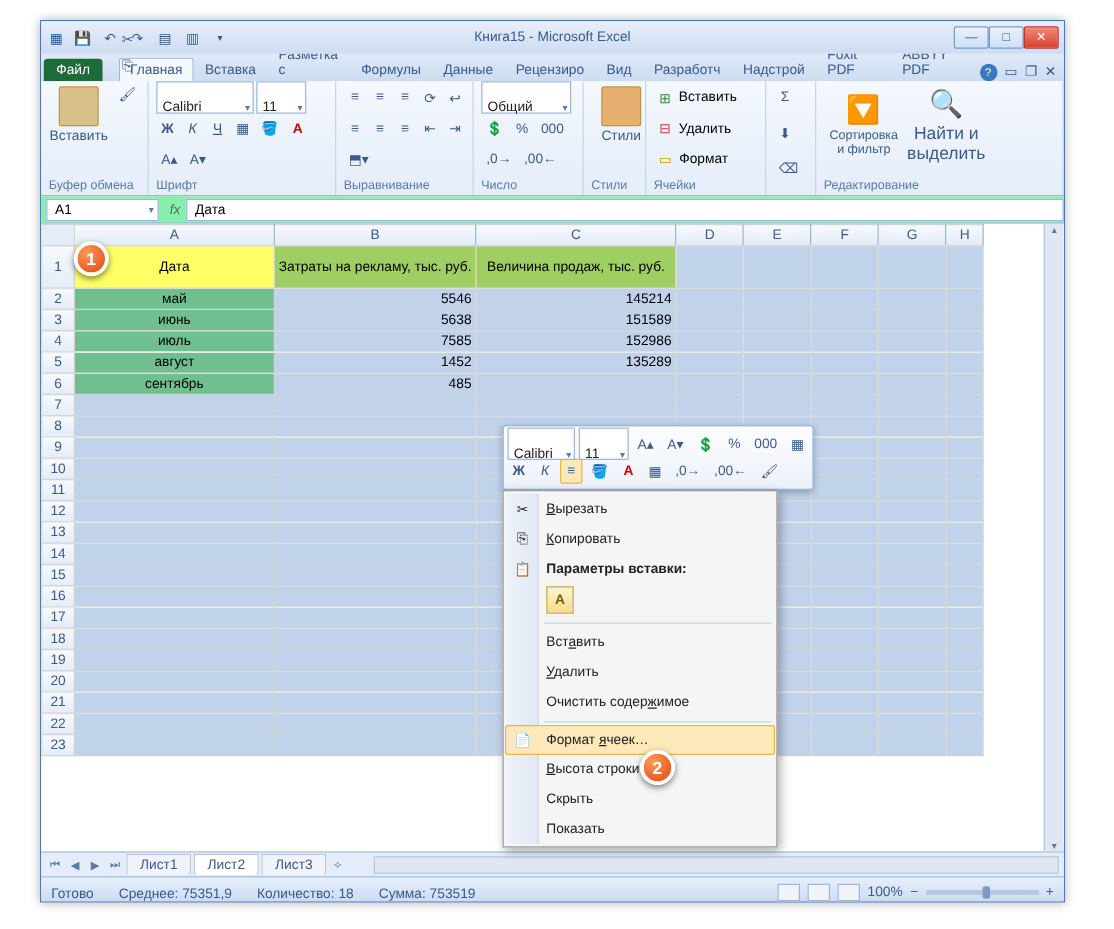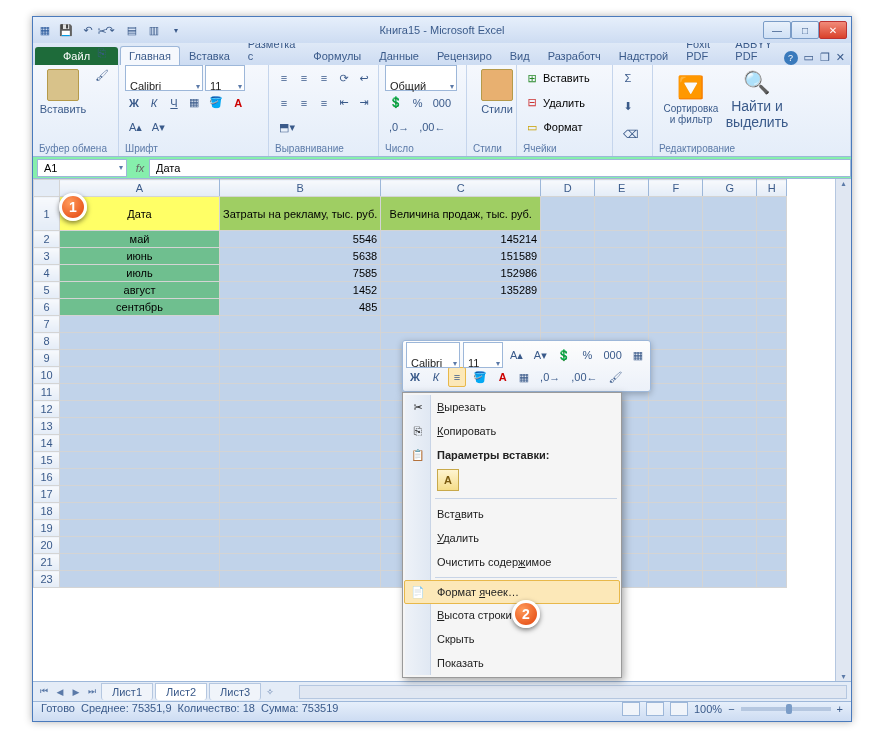--- a/index.html
+++ b/index.html
@@ -11,21 +11,21 @@
 .titlebar{height:26px;background:linear-gradient(#e6effb,#cddcf2);display:flex;align-items:center;padding:0 4px;position:relative}
 .tb-left{display:flex;gap:4px;align-items:center}
 .tb-ico{width:16px;height:16px;display:inline-flex;align-items:center;justify-content:center;color:#2b5a9c}
 .tb-title{position:absolute;left:0;right:0;text-align:center;color:#3a5a8a;pointer-events:none}
 .winbtns{margin-left:auto;display:flex;gap:0}
 .winbtn{width:28px;height:18px;border:1px solid #7a9cc7;background:linear-gradient(#e9f1fb,#cfe0f5);border-radius:2px;display:flex;align-items:center;justify-content:center;font-size:10px;color:#3a5a8a}
 .winbtn.close{background:linear-gradient(#f18b7a,#d9412b);color:#fff;border-color:#b33}
 
 
 .ribtabs{height:22px;background:linear-gradient(#dfe9f7,#cddcf2);display:flex;align-items:flex-end;padding-left:2px}
-.filetab{background:#1e6b3a;color:#fff;padding:3px 28px;border-radius:3px 3px 0 0;margin-right:2px}
+.filetab{background:#1e6b3a;color:#fff;padding:3px 10px;border-radius:3px 3px 0 0;margin-right:13px}
 .rtab{padding:3px 8px;color:#3a5a8a;border:1px solid transparent;border-bottom:none}
 .rtab.active{background:#f5f8fd;border-color:#9db7d9;border-radius:3px 3px 0 0;color:#3a5a8a}
 .help{margin-left:auto;display:flex;gap:6px;padding-right:6px;color:#3a5a8a}
 
 
 .ribbon{height:92px;background:linear-gradient(#f5f8fd,#e4edf9);border-bottom:1px solid #9db7d9;display:flex}
 .grp{border-right:1px solid #c5d5ec;padding:2px 6px 0;display:flex;flex-direction:column;justify-content:space-between}
 .grp-title{color:#5b7aa8;font-size:10px;padding:2px 0;position:relative}
 .row{display:flex;align-items:center;gap:2px;height:22px}
 .btn{display:inline-flex;align-items:center;justify-content:center;padding:1px 3px;border:1px solid transparent;border-radius:2px;color:#3a5a8a;min-width:18px;height:20px}
@@ -59,21 +59,21 @@
 .databg{background:#c1d3ea!important}
 
 
 .sheettabs{height:20px;background:#e4ecf7;border-top:1px solid #9db7d9;display:flex;align-items:center;padding:0 4px;gap:2px}
 .navico{width:14px;color:#5b7aa8;text-align:center;font-size:9px}
 .stab{padding:2px 10px;background:#f0f4fa;border:1px solid #b5c7e0;border-bottom:none;color:#3a5a8a;border-radius:0 0 3px 3px}
 .stab.active{background:#fff;font-weight:normal}
 .hscroll{flex:1;height:14px;background:#e0e7f2;border:1px solid #b5c7e0;margin-left:20px}
 
 
-.status{height:20px;background:linear-gradient(#e6effb,#cddcf2);border-top:1px solid #9db7d9;display:flex;align-items:flex-start;padding:0 8px;gap:6px;color:#3a5a8a;font-size:10px}
+.status{height:20px;background:linear-gradient(#e6effb,#cddcf2);border-top:1px solid #9db7d9;display:flex;align-items:flex-end;padding:0 8px;gap:20px;color:#3a5a8a;font-size:10px}
 .status .right{margin-left:auto;display:flex;align-items:center;gap:6px}
 .viewbtn{width:18px;height:14px;border:1px solid #9db7d9;background:#f0f4fa}
 .zoomslider{width:90px;height:4px;background:#b5c7e0;position:relative}
 .zoomslider::before{content:'';position:absolute;left:50%;top:-3px;width:6px;height:10px;background:#7a9cc7;border-radius:2px}
 
 
 .minibar{position:absolute;left:398px;top:336px;background:linear-gradient(#fdfdfd,#ecf1f9);border:1px solid #9db7d9;border-radius:3px;padding:3px;box-shadow:0 2px 6px rgba(0,0,0,.25)}
 .minibar .row{gap:3px}
 
 
@@ -512,20 +512,31 @@
               <td class="databg"></td>
               <td class="databg"></td>
               <td class="databg"></td>
               <td class="databg"></td>
               <td class="databg"></td>
               <td class="databg"></td>
               <td class="databg"></td>
               <td class="databg"></td>
             </tr>
             <tr>
+              <th class="rowh">22</th>
+              <td class="databg"></td>
+              <td class="databg"></td>
+              <td class="databg"></td>
+              <td class="databg"></td>
+              <td class="databg"></td>
+              <td class="databg"></td>
+              <td class="databg"></td>
+              <td class="databg"></td>
+            </tr>
+            <tr>
               <th class="rowh">23</th>
               <td class="databg"></td>
               <td class="databg"></td>
               <td class="databg"></td>
               <td class="databg"></td>
               <td class="databg"></td>
               <td class="databg"></td>
               <td class="databg"></td>
               <td class="databg"></td>
             </tr>

